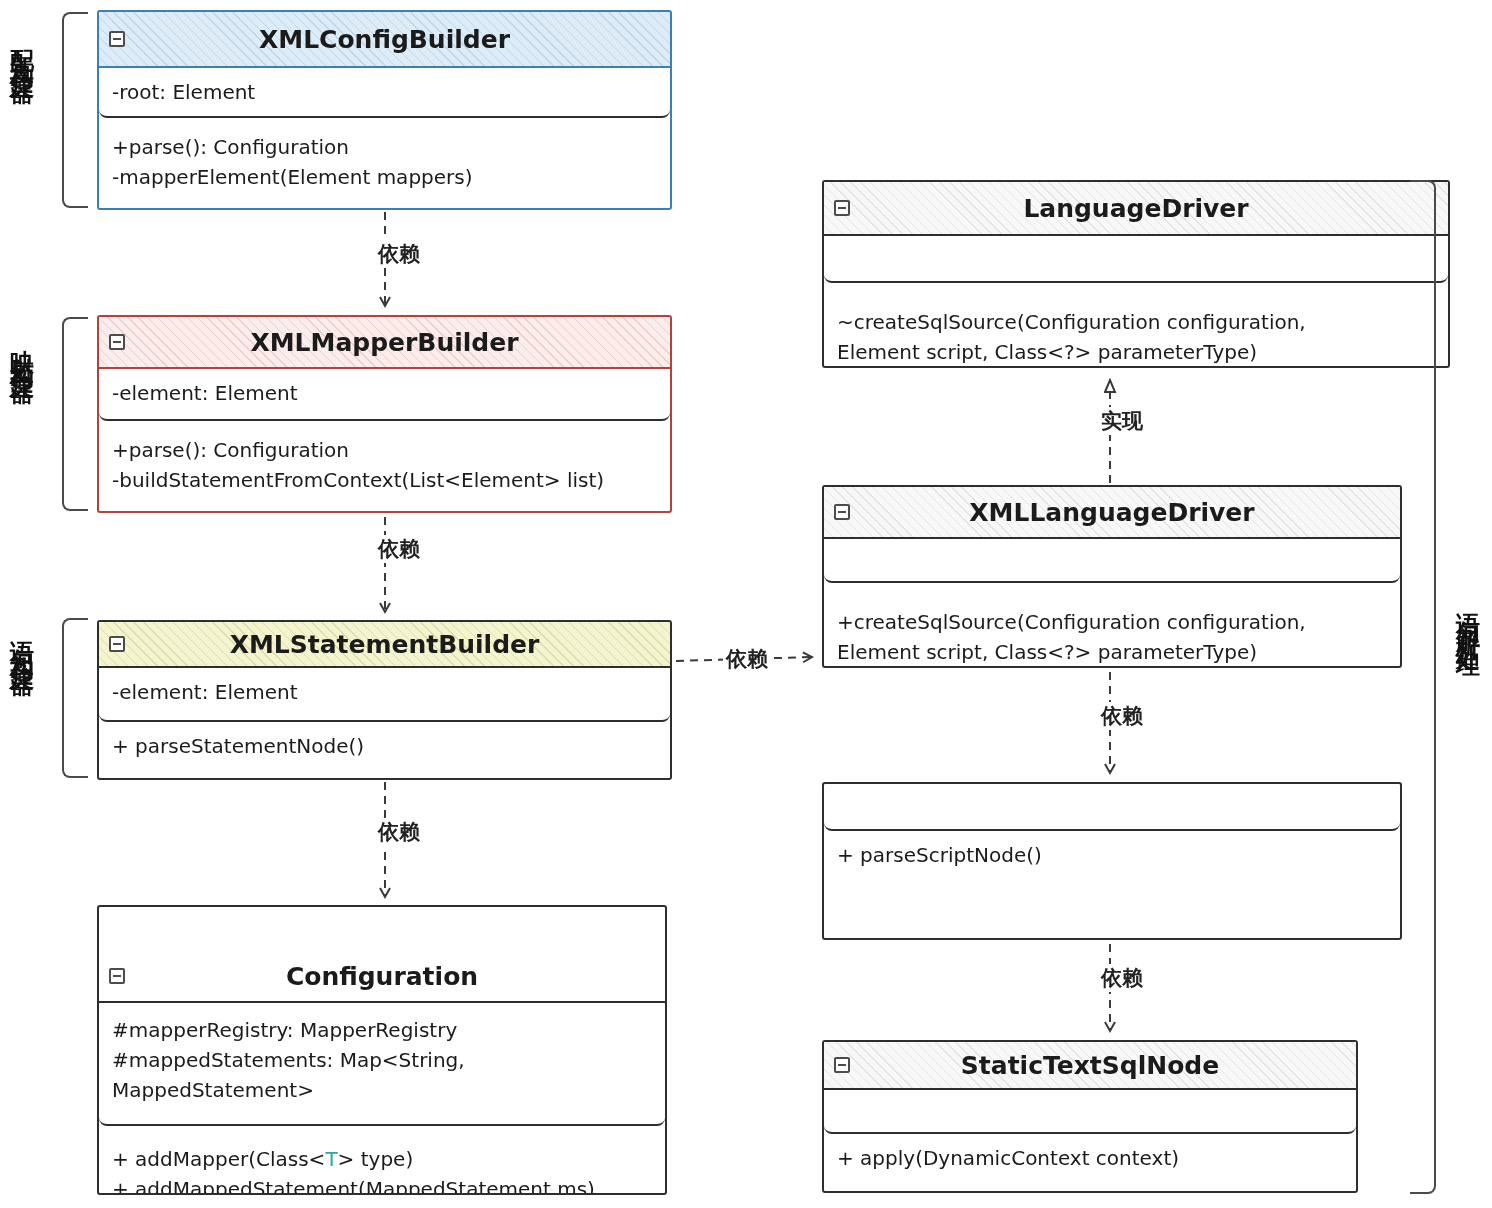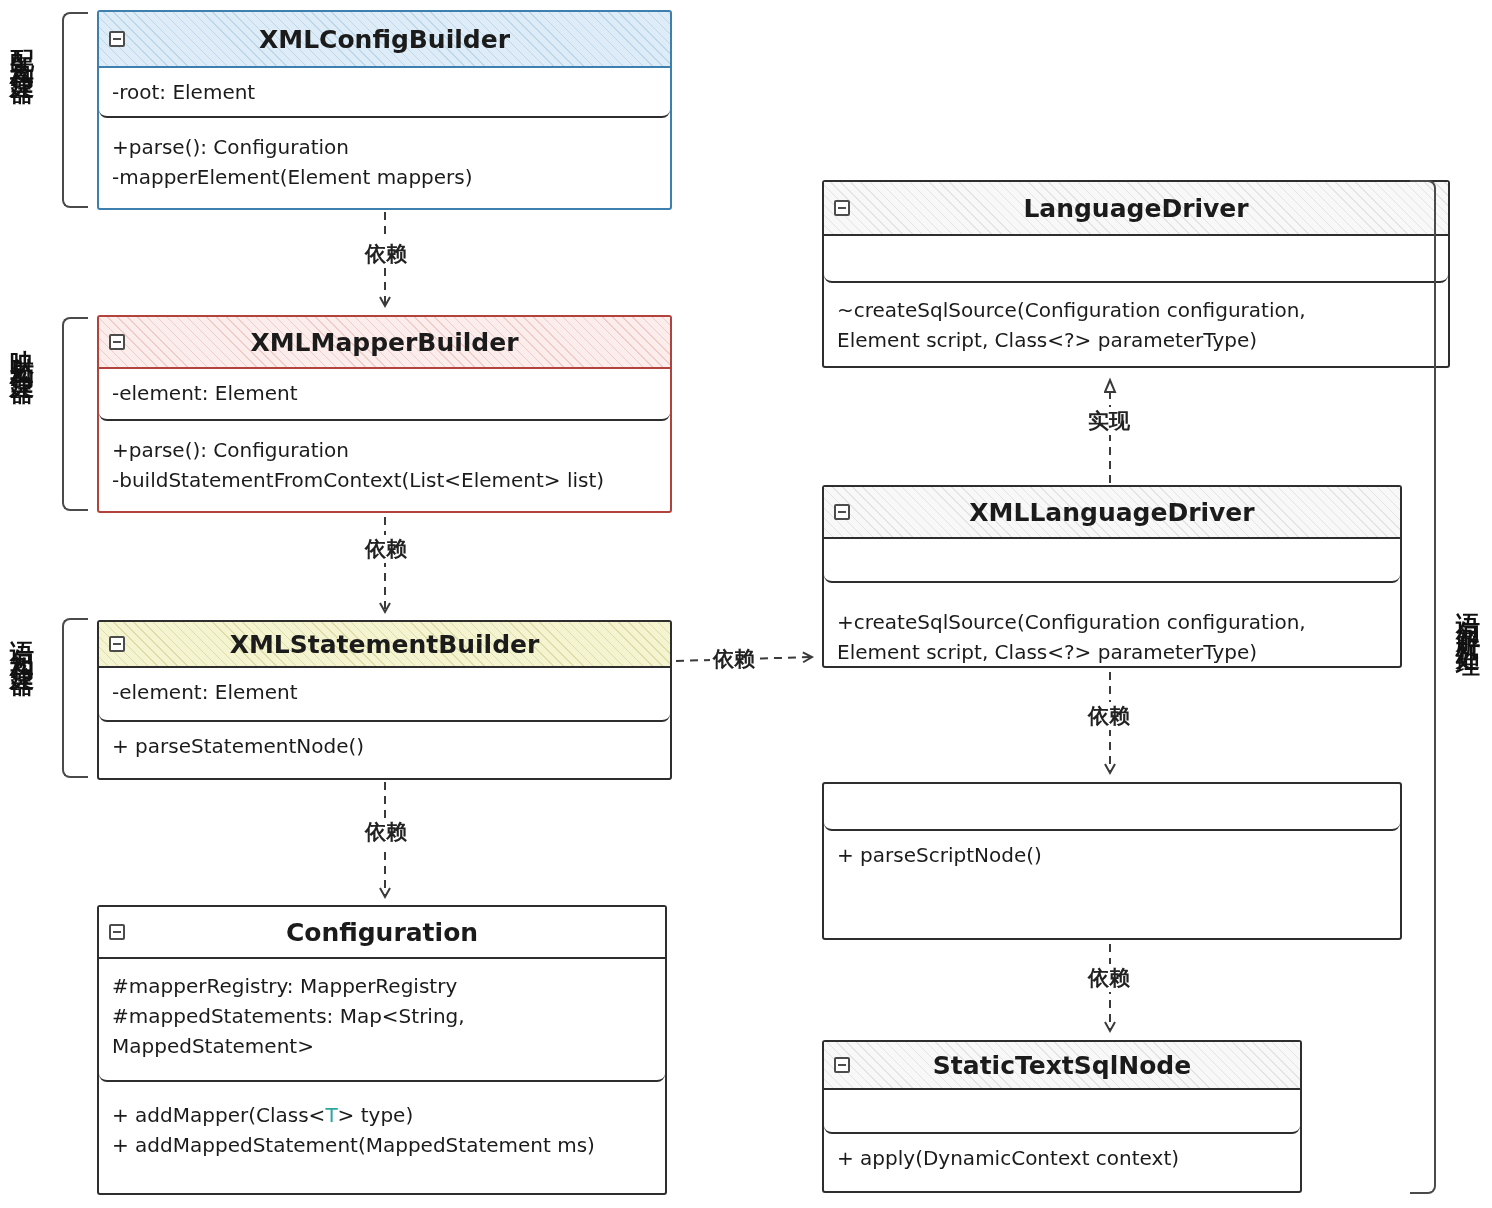--- a/index.html
+++ b/index.html
@@ -19,36 +19,36 @@
   .uml-class.red{border-color:var(--red-border);}
 
   .hdr{position:relative;display:flex;align-items:center;justify-content:center;
     font-weight:bold;font-size:25px;border-bottom:2px solid var(--box-border);width:100%;}
   .hdr.hatch-blue{background:repeating-linear-gradient(45deg,var(--blue-header-bg) 0 6px,var(--blue-hatch) 6px 7px);
     border-bottom-color:var(--blue-border);}
   .hdr.hatch-red{background:repeating-linear-gradient(45deg,var(--red-header-bg) 0 6px,var(--red-hatch) 6px 7px);
     border-bottom-color:var(--red-border);}
   .hdr.hatch-olive{background:repeating-linear-gradient(45deg,var(--olive-header-bg) 0 6px,var(--olive-hatch) 6px 7px);}
   .hdr.hatch-gray{background:repeating-linear-gradient(45deg,var(--gray-header-bg) 0 6px,var(--gray-hatch) 6px 7px);}
-  .hdr.plain{background:#fff;}
+  .hdr.plain{background:#fff;margin-top:44px;}
 
   .collapse{position:absolute;left:10px;top:50%;transform:translateY(-50%);
     width:16px;height:16px;border:2px solid #4c4c4c;border-radius:2px;background:#fff;
     display:flex;align-items:center;justify-content:center;}
   .minus-line{width:8px;height:2px;background:#4c4c4c;}
 
   .sec{width:100%;padding:9px 13px;font-size:20px;line-height:30px;overflow:hidden;}
   .sec.attrs{border-bottom:2px solid var(--box-border);border-radius:8px;}
   .sec.methods{flex:1 1 auto;}
   .member{white-space:normal;}
   .tealT{color:var(--generic-type);}
 
   .edges{position:absolute;left:0;top:0;pointer-events:none;}
 
-  .edge-label{position:absolute;font-size:21px;font-weight:600;background:#fff;padding:0 3px;color:#222;}
+  .edge-label{position:absolute;font-size:21px;font-weight:600;background:#fff;padding:0 3px;color:#222;margin-left:13px;}
 
   .v-label{position:absolute;writing-mode:vertical-rl;text-orientation:upright;
     font-size:24px;font-weight:bold;letter-spacing:8px;color:#111;}
 
   .bracket-left{position:absolute;width:26px;border:2px solid #4a4a4a;border-right:none;
     border-radius:8px 0 0 8px;background:transparent;}
   .bracket-right{position:absolute;width:26px;border:2px solid #4a4a4a;border-left:none;
     border-radius:0 8px 8px 0;background:transparent;}
 </style>
 </head>
@@ -122,21 +122,21 @@
   </div>
 
   <div class="uml-class" style="left:822px;top:180px;width:628px;height:188px">
     <div class="hdr hatch-gray" style="flex:0 0 54px">
       <span class="collapse">
           <span class="minus-line"></span>
         </span>
       <span>LanguageDriver</span>
     </div>
     <div class="sec attrs" style="flex:0 0 47px"></div>
-    <div class="sec methods" style="padding-top:12px">
+    <div class="sec methods" style="padding-top:24px">
       <div class="member">~createSqlSource(Configuration configuration,</div>
       <div class="member">Element script, Class&lt;?&gt; parameterType)</div>
     </div>
   </div>
 
   <div class="uml-class" style="left:822px;top:485px;width:580px;height:183px">
     <div class="hdr hatch-gray" style="flex:0 0 52px">
       <span class="collapse">
           <span class="minus-line"></span>
         </span>
@@ -149,21 +149,21 @@
     </div>
   </div>
 
   <div class="uml-class" style="left:822px;top:782px;width:580px;height:158px">
     <div class="sec attrs" style="flex:0 0 47px"></div>
     <div class="sec methods">
       <div class="member">+ parseScriptNode()</div>
     </div>
   </div>
 
-  <div class="uml-class" style="left:822px;top:1040px;width:480px;height:153px">
+  <div class="uml-class" style="left:822px;top:1040px;width:536px;height:153px">
     <div class="hdr hatch-gray" style="flex:0 0 48px">
       <span class="collapse">
           <span class="minus-line"></span>
         </span>
       <span>StaticTextSqlNode</span>
     </div>
     <div class="sec attrs" style="flex:0 0 44px"></div>
     <div class="sec methods">
       <div class="member">+ apply(DynamicContext context)</div>
     </div>

